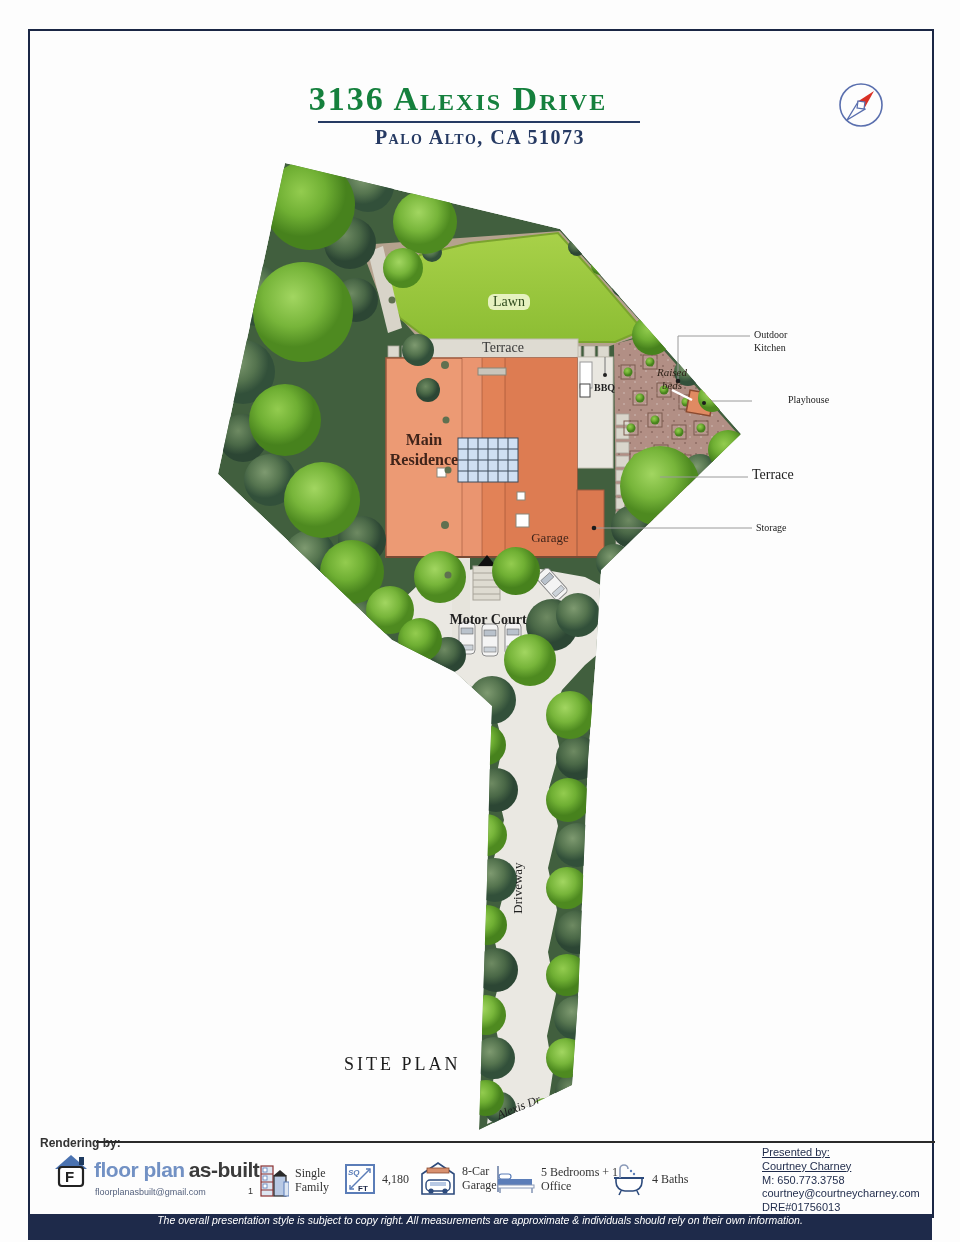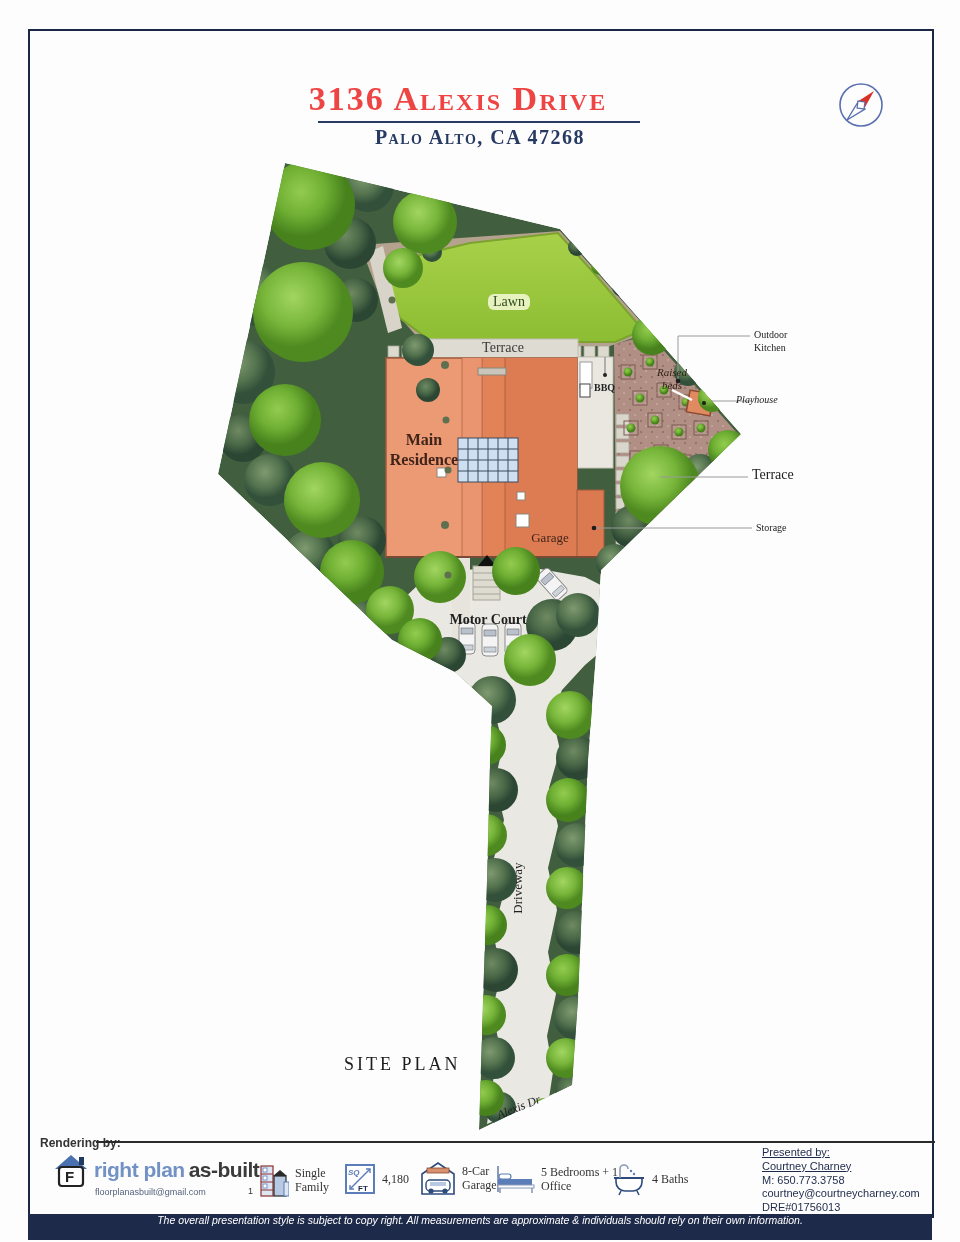--- a/index.html
+++ b/index.html
@@ -2,21 +2,21 @@
 <html><head>
 <meta charset="utf-8">
 <style>
   html,body{margin:0;padding:0;background:#fff;}
   .page{position:relative;width:960px;height:1242px;background:#fdfdfd;overflow:hidden;
         font-family:"Liberation Serif", serif;}
   .abs{position:absolute;}
   .border-frame{left:28px;top:29px;width:902px;height:1185px;border:2px solid #1b2745;}
   
   .title{left:0;top:80px;width:916px;text-align:center;font-variant:small-caps;
-         font-size:34px;letter-spacing:2px;color:#ef4444;font-weight:600;}
+         font-size:34px;letter-spacing:2px;color:#15803d;font-weight:600;}
   .title-rule{left:318px;top:121px;width:322px;height:2px;background:#263a63;}
   .subtitle{left:0;top:126px;width:960px;text-align:center;font-variant:small-caps;
             font-size:20px;letter-spacing:1.5px;color:#263a63;font-weight:600;}
   
   .plan-label{color:#2a2a2a;white-space:nowrap;}
   .lawn-chip{left:488px;top:294px;background:rgba(238,246,206,.9);padding:0 5px;
              font-size:14px;color:#2e4a1c;border-radius:6px;}
   .terrace-top{left:428px;top:340px;width:150px;text-align:center;font-size:14px;color:#3a3a3a;}
   .main-res{left:378px;top:430px;width:92px;text-align:center;font-size:16px;font-weight:600;
             color:#40241a;white-space:normal;line-height:1.25;}
@@ -24,21 +24,21 @@
   .bbq-l{left:594px;top:382px;font-size:10px;font-weight:700;color:#222;}
   .raised-l{left:648px;top:366px;width:48px;text-align:center;font-style:italic;font-size:11px;
             color:#2e2218;white-space:normal;line-height:1.2;}
   .motor-l{left:438px;top:600px;width:100px;text-align:center;font-size:14px;font-weight:600;color:#1f1f1f;margin-top:12px;}
   .driveway-l{left:490px;top:880px;width:56px;text-align:center;font-size:13px;color:#1f1f1f;
               transform:rotate(-90deg);}
   .alexis-l{left:496px;top:1100px;font-style:italic;font-size:12px;color:#1f1f1f;transform:rotate(-22deg);}
   .site-plan-l{left:344px;top:1054px;font-size:18px;letter-spacing:3px;color:#1c1c1c;text-align:center;}
   .r-label{font-size:10px;color:#222;}
   .ok-l{left:754px;top:328px;width:50px;white-space:normal;line-height:1.3;}
-  .ph-l{left:736px;top:394px;font-style:italic;}
+  .ph-l{left:788px;top:394px;}
   .ter-r-l{left:752px;top:467px;font-size:14px;}
   .sto-l{left:756px;top:522px;}
   
   .sans{font-family:"Liberation Sans", sans-serif;}
   .rendering-by{left:40px;top:1136px;font-size:12px;font-weight:700;color:#333;}
   .rb-line{left:96px;top:1141px;width:839px;height:2px;background:#2a2a2a;}
   .logo-row{left:52px;top:1152px;display:flex;align-items:center;gap:4px;}
   .logo-text{font-family:"Liberation Sans", sans-serif;font-weight:700;font-size:21px;
              letter-spacing:-0.5px;}
   .logo-blue{color:#7291c4;}
@@ -56,21 +56,21 @@
 </style>
 </head>
 <body>
 
 <div class="page">
 
   <div class="abs border-frame"></div>
 
   <div class="abs title">3136 Alexis Drive</div>
   <div class="abs title-rule"></div>
-  <div class="abs subtitle">Palo Alto, CA 47268</div>
+  <div class="abs subtitle">Palo Alto, CA 51073</div>
 
   <svg class="abs" style="left:834px;top:78px" width="54" height="54" viewBox="0 0 54 54">
     <circle cx="27" cy="27" r="21" fill="none" stroke="#5a6fae" stroke-width="1.6"></circle>
     <polygon points="40,13 23,24 30,31" fill="#d93025"></polygon>
     <polygon points="13,42 24,24 31,31" fill="none" stroke="#5a6fae" stroke-width="1.4"></polygon>
     <rect x="23.5" y="23.5" width="7" height="7" fill="#fff" stroke="#5a6fae" stroke-width="1.2" transform="rotate(8 27 27)"></rect>
   </svg>
 
   <svg class="abs" style="left:0;top:0" width="960" height="1242" viewBox="0 0 960 1242">
     <defs>
@@ -376,21 +376,21 @@
   <div class="abs rendering-by sans">Rendering by:</div>
   <div class="abs rb-line"></div>
 
   <div class="abs logo-row">
     <svg width="38" height="36" viewBox="0 0 38 36">
       <polygon points="3,17 19,3 35,17" fill="#4a72b0"></polygon>
       <rect x="27" y="5" width="5" height="8" fill="#1e3a5f"></rect>
       <rect x="7" y="15" width="24" height="19" rx="3" fill="#fff" stroke="#222" stroke-width="2.2"></rect>
       <text x="13" y="30" font-family="Liberation Sans, sans-serif" font-size="15" font-weight="bold" fill="#222">F</text>
     </svg>
-    <span class="logo-text logo-blue">right plan</span>
+    <span class="logo-text logo-blue">floor plan</span>
     <span class="logo-text logo-dark">as-built</span>
   </div>
   <div class="abs logo-email">floorplanasbuilt@gmail.com</div>
 
   <div class="stat" style="left:248px;top:1162px">
     <span class="stat-prefix sans">1</span>
     <svg width="30" height="36" viewBox="0 0 30 36">
       <rect x="2" y="4" width="12" height="30" fill="#dde6f2" stroke="#8a3030" stroke-width="1.2"></rect>
       <line x1="2" y1="12" x2="14" y2="12" stroke="#8a3030"></line>
         <line x1="2" y1="20" x2="14" y2="20" stroke="#8a3030"></line>

